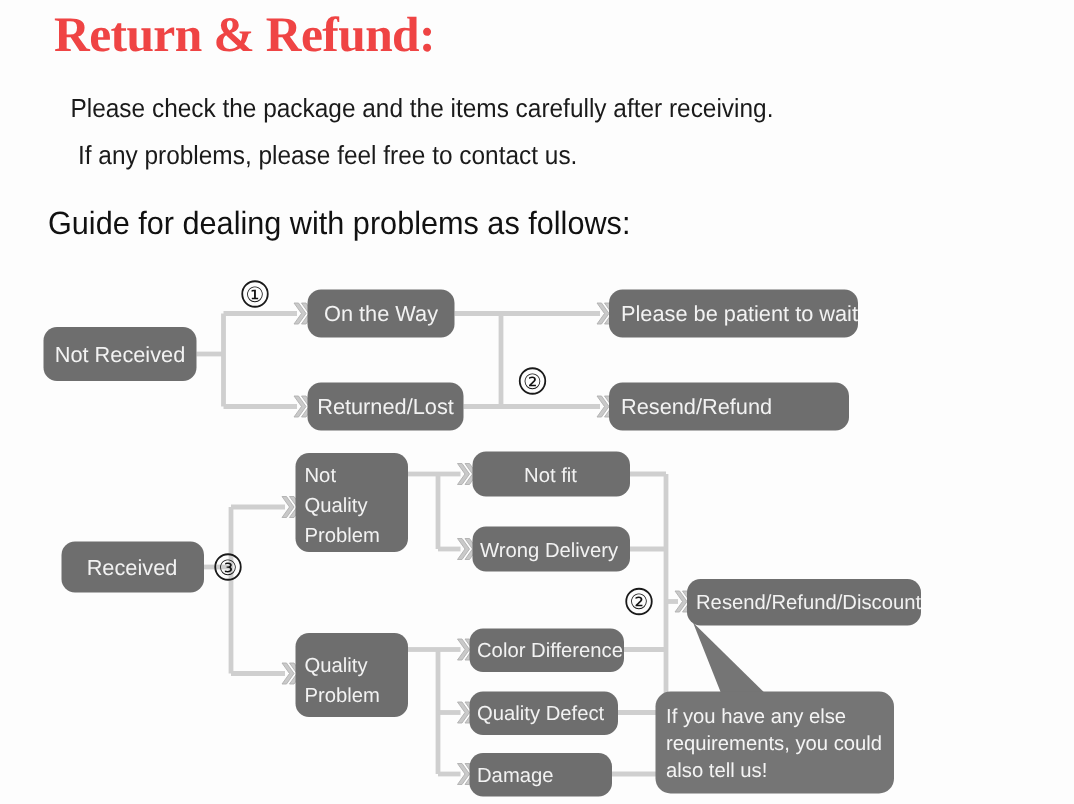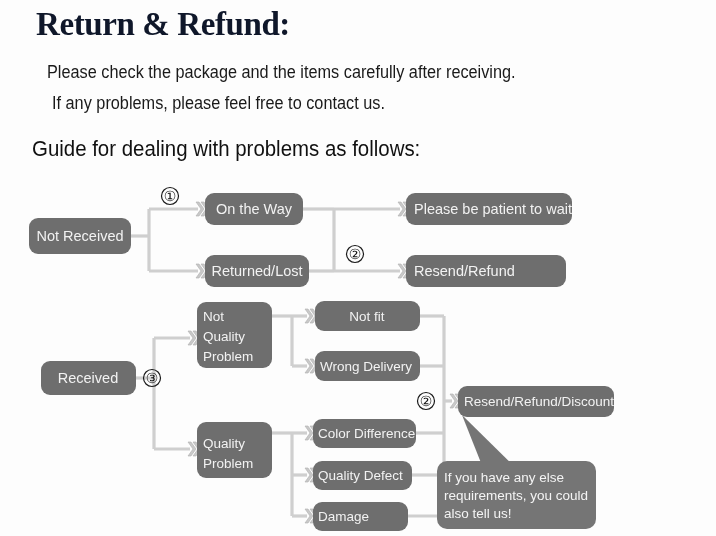--- a/index.html
+++ b/index.html
@@ -16,21 +16,21 @@
     font-family: "Liberation Sans", sans-serif;
   }
   #title {
     position: absolute;
     left: 36px;
     top: 6px;
     font-family: "Liberation Serif", serif;
     font-weight: bold;
     font-size: 33px;
     letter-spacing: -0.4px;
-    color: #0f172a;
+    color: #ef4444;
     white-space: nowrap;
   }
   .sub-line {
     position: absolute;
     font-family: "Liberation Sans", sans-serif;
     font-size: 17.5px;
     color: #1a1a1a;
     white-space: nowrap;
     transform: scaleX(0.93);
     transform-origin: left center;

